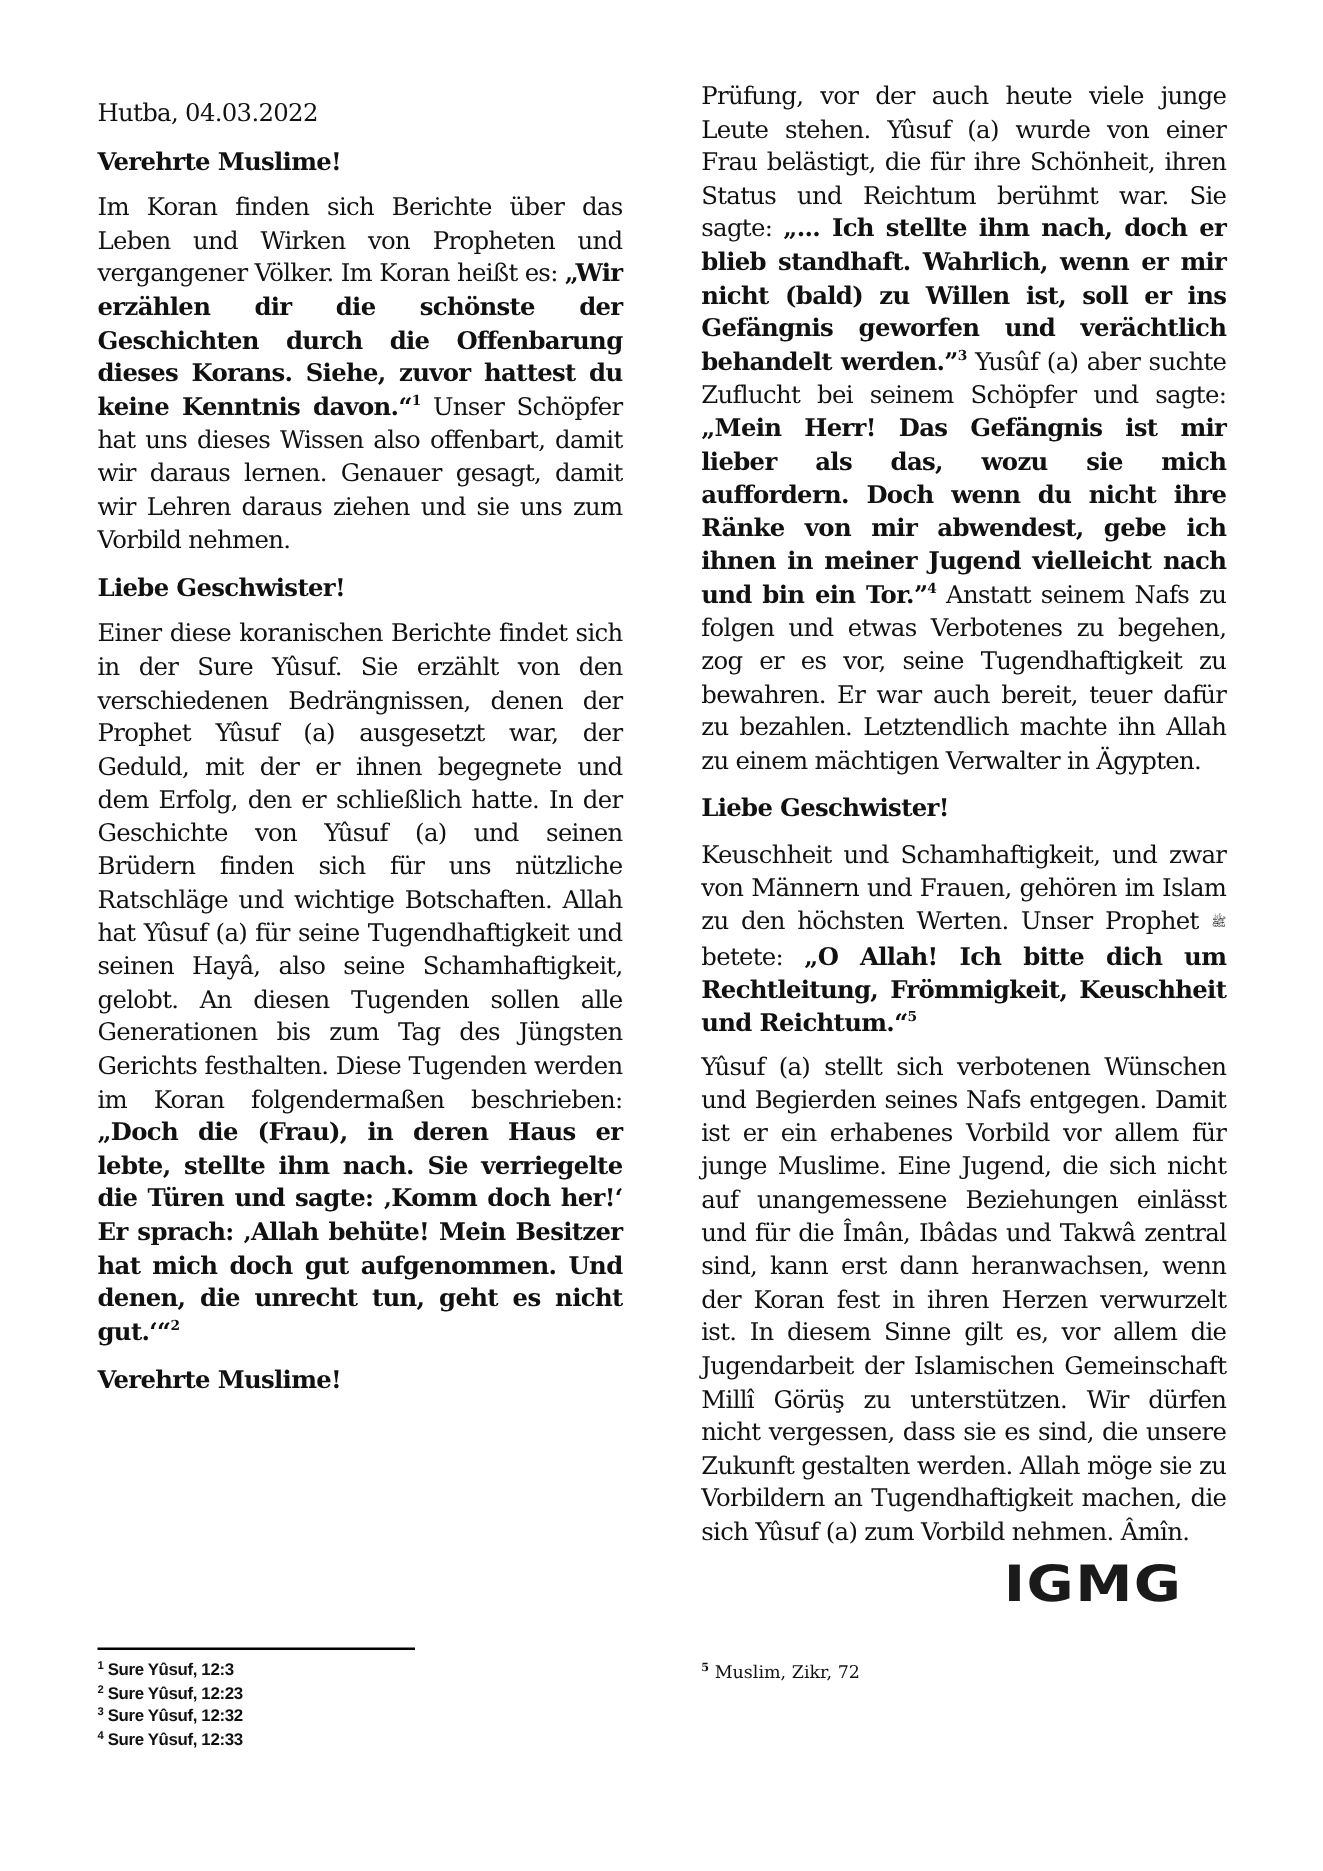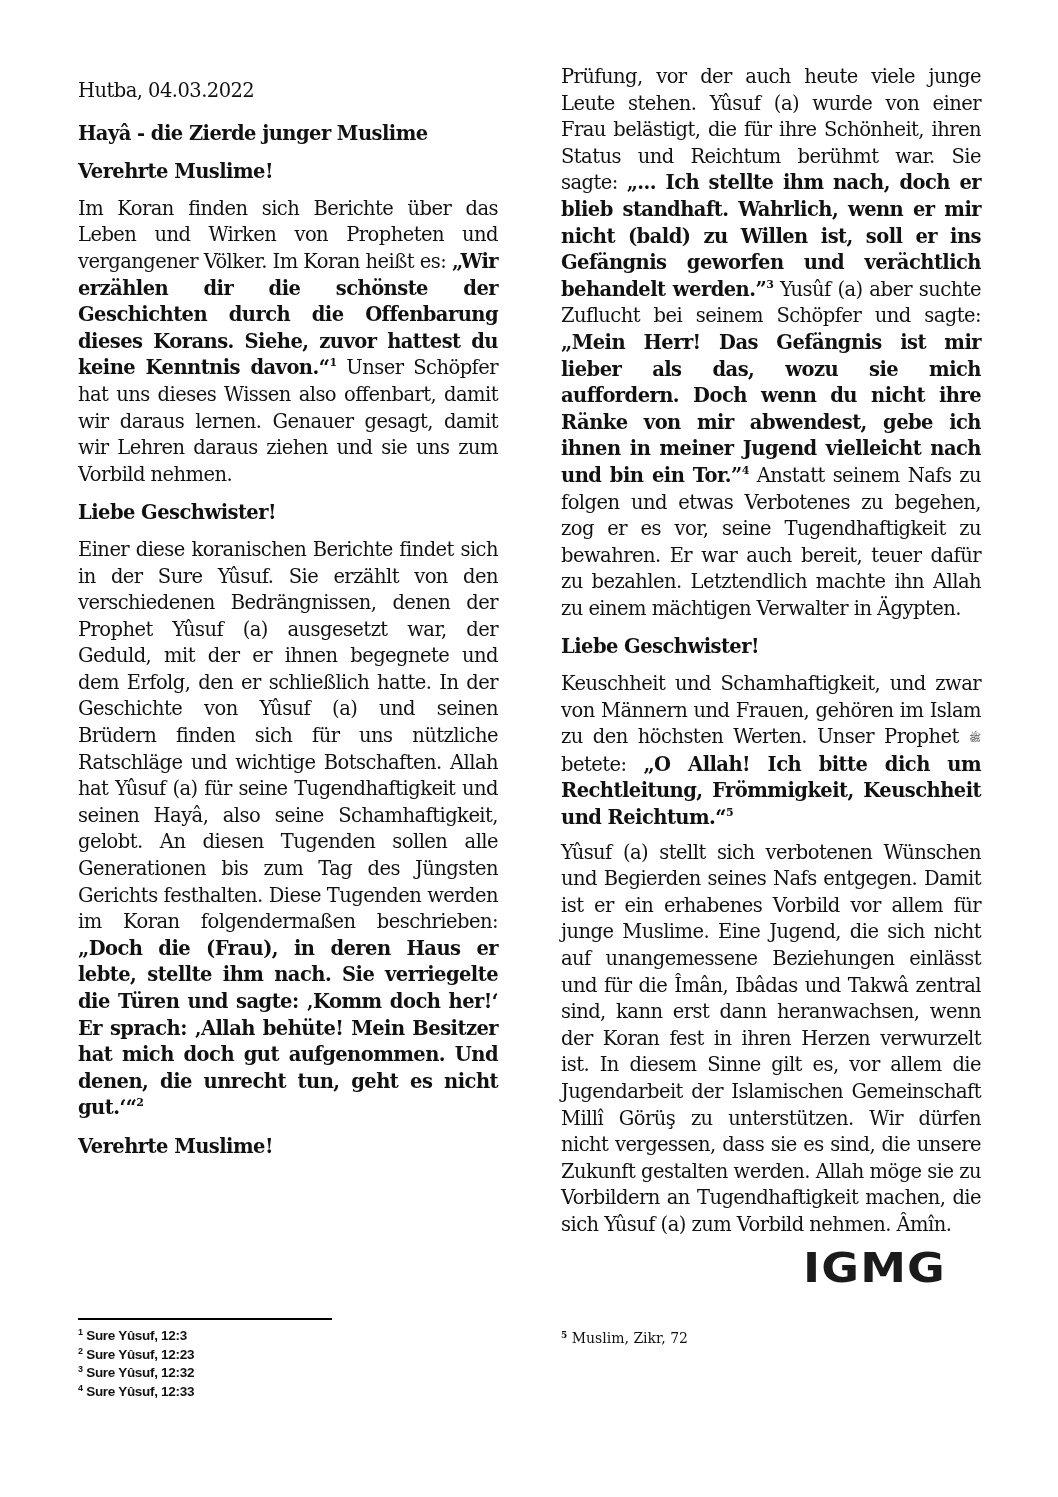--- a/index.html
+++ b/index.html
@@ -2,21 +2,21 @@
 <html><head>
 <meta charset="utf-8">
 <style>
   html, body { margin: 0; padding: 0; background: #ffffff; }
   body { width: 1058px; height: 1497px; position: relative; overflow: hidden;
          font-family: "DejaVu Serif", "Liberation Serif", serif; color: #111; }
   .page { position: absolute; left: 0; top: 0; width: 1058px; height: 1497px; background: #fff; }
   .col { position: absolute; width: 420px; font-size: 19.5px; line-height: 26.6px; letter-spacing: -0.55px; }
   .col-left { left: 78px; top: 78px; }
   .col-right { left: 561px; top: 64px; }
-  .date { margin: 0 0 16px 0; }
+  .date { margin: 0 0 6px 0; }
   .title { font-weight: bold; margin: 0 0 4px 0; }
   .arabic { text-align: center; direction: rtl; font-family: "DejaVu Sans", sans-serif; font-weight: bold;
             font-size: 16px; line-height: 22px; margin: 0; letter-spacing: 0; }
   .arabic .red { color: #b01c24; }
   .arabic-small { font-size: 15px; line-height: 28px; font-weight: normal; }
   .arabic-dua { font-size: 16px; line-height: 32px; }
   .heading { font-weight: bold; margin: 12px 0 10px 0; }
   p.body { margin: 0 0 8px 0; text-align: justify; }
   b { font-weight: bold; }
   sup { font-size: 11px; line-height: 0; vertical-align: 8px; font-weight: bold; }
@@ -31,21 +31,20 @@
                letter-spacing: 1px; color: #1a1a1a; line-height: 40px; transform: scaleX(1.15); transform-origin: left center; }
   .pbuh { font-family: "DejaVu Sans", sans-serif; font-size: 10px; vertical-align: 2px; }
 </style>
 </head>
 <body>
 
 <div class="page">
 
   <div class="col col-left">
     <div class="date">Hutba, 04.03.2022</div>
-    <div class="title">Hayâ - die Zierde junger Muslime</div>
 
 
     <div class="heading">Verehrte Muslime!</div>
     <p class="body">
       <span>Im Koran finden sich Berichte über das Leben und Wirken von Propheten und vergangener Völker. Im Koran heißt es: </span><b>„Wir erzählen dir die schönste der Geschichten durch die Offenbarung dieses Korans. Siehe, zuvor hattest du keine Kenntnis davon.“</b><sup>1</sup><span> Unser Schöpfer hat uns dieses Wissen also offenbart, damit wir daraus lernen. Genauer gesagt, damit wir Lehren daraus ziehen und sie uns zum Vorbild nehmen.</span>
     </p>
 
     <div class="heading">Liebe Geschwister!</div>
     <p class="body">
       <span>Einer diese koranischen Berichte findet sich in der Sure Yûsuf. Sie erzählt von den verschiedenen Bedrängnissen, denen der Prophet Yûsuf (a) ausgesetzt war, der Geduld, mit der er ihnen begegnete und dem Erfolg, den er schließlich hatte. In der Geschichte von Yûsuf (a) und seinen Brüdern finden sich für uns nützliche Ratschläge und wichtige Botschaften. Allah hat Yûsuf (a) für seine Tugendhaftigkeit und seinen Hayâ, also seine Schamhaftigkeit, gelobt. An diesen Tugenden sollen alle Generationen bis zum Tag des Jüngsten Gerichts festhalten. Diese Tugenden werden im Koran folgendermaßen beschrieben: </span><b>„Doch die (Frau), in deren Haus er lebte, stellte ihm nach. Sie verriegelte die Türen und sagte: ‚Komm doch her!‘ Er sprach: ‚Allah behüte! Mein Besitzer hat mich doch gut aufgenommen. Und denen, die unrecht tun, geht es nicht gut.‘“</b><sup>2</sup>

